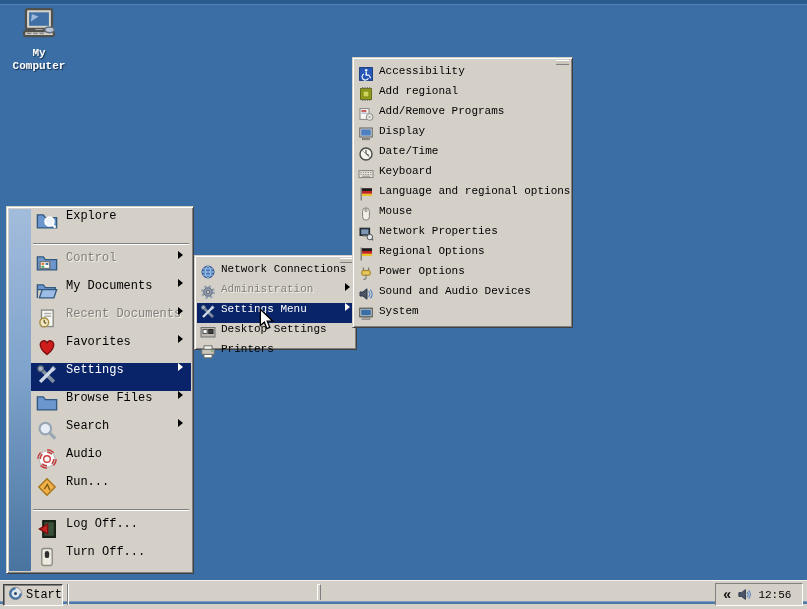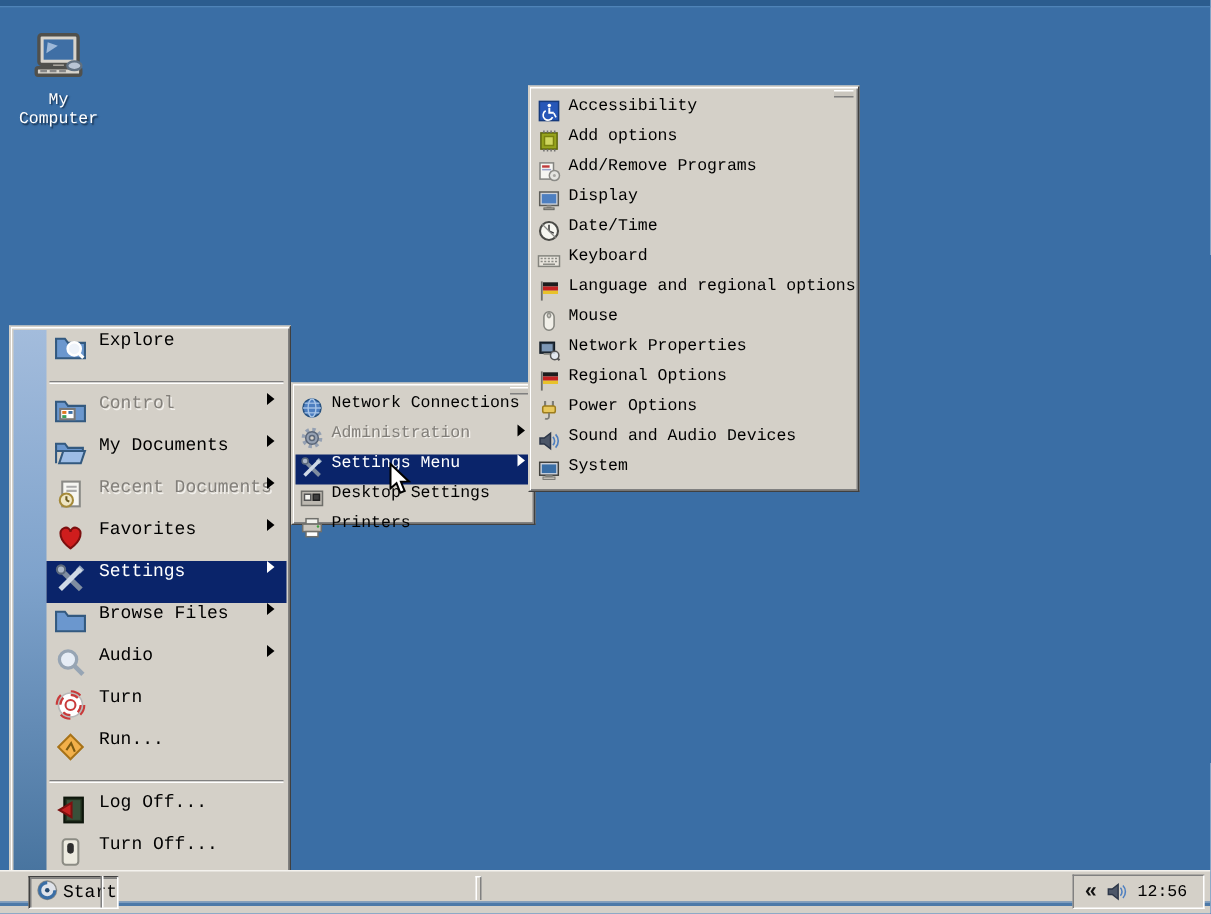--- a/index.html
+++ b/index.html
@@ -3,21 +3,21 @@
 <meta charset="utf-8">
 <style>
   * { margin:0; padding:0; box-sizing:border-box; }
   html,body { width:807px; height:609px; overflow:hidden; }
   body { font-family:"Liberation Mono","DejaVu Sans Mono",monospace; }
 
   .screen { position:relative; width:807px; height:609px; background:#3a6ea5; overflow:hidden; }
   .top-strip { position:absolute; left:0; top:0; width:807px; height:5px; background:#2b5c8e; border-bottom:1px solid #4e83b8; }
 
   
-  .desktop-icon { position:absolute; left:6px; top:20px; width:66px; text-align:center; cursor:default; }
+  .desktop-icon { position:absolute; left:6px; top:6px; width:66px; text-align:center; cursor:default;font-weight:bold; }
   .desktop-icon .dico svg { width:36px; height:36px; display:inline-block; }
   .desktop-icon .dlabel { color:#fff; font-size:11px; line-height:13px; text-shadow:1px 1px 1px #17304d; }
 
   
   .menu { position:absolute; background:#d4d0c8;
           border-top:1px solid #d4d0c8; border-left:1px solid #d4d0c8;
           border-right:1px solid #404040; border-bottom:1px solid #404040;
           box-shadow: inset 1px 1px 0 #ffffff, inset -1px -1px 0 #808080; }
   .menu .items { position:absolute; }
   .mi { position:relative; display:flex; align-items:flex-start; color:#000; cursor:default; }
@@ -25,21 +25,21 @@
   .mi .lbl { white-space:nowrap; }
   .mi .arr { position:absolute; width:0; height:0; border-top:4px solid transparent;
              border-bottom:4px solid transparent; border-left:5px solid #000; }
   .mi.sel { background:#0a246a; color:#fff; }
   .mi.sel .arr { border-left-color:#fff; }
   .mi.dis { color:#827f7a; text-shadow:1px 1px 0 #f2f0ec; }
   .sep { display:flex; align-items:center; }
   .sep .ln { width:100%; height:2px; border-top:1px solid #808080; border-bottom:1px solid #fff; }
 
   
-  #start-menu { left:6px; top:217px; width:188px; height:368px; }
+  #start-menu { left:6px; top:206px; width:188px; height:368px; }
   #start-menu .banner { position:absolute; left:2px; top:2px; width:22px; height:362px;
       background:linear-gradient(to bottom,#a3bcdc 0%,#7fa3cc 45%,#48749f 100%); overflow:hidden; }
   #start-menu .items { left:24px; top:2px; right:2px; }
   #start-menu .mi { height:28px; padding-left:4px; font-size:12px; }
   #start-menu .mi .ico { width:24px; height:24px; }
   #start-menu .mi .ico svg { width:22px; height:22px; }
   #start-menu .mi .lbl { margin-left:7px; }
   #start-menu .mi .arr { right:8px; }
   #start-menu .sep { height:14px; padding:0 2px; }
 
@@ -60,21 +60,21 @@
 
   
   .taskbar { position:absolute; left:0; top:580px; width:807px; height:29px; background:#d4d0c8;
              border-top:1px solid #f4f2ee; }
   .blue-line { position:absolute; left:0; top:20px; width:807px; height:3px; background:#4c79a8;
                border-top:1px solid #7d9cbe; }
   .start-btn { position:absolute; left:3px; top:3px; width:60px; height:22px; background:#d4d0c8;
       display:flex; align-items:center; padding-left:4px; gap:3px; font-family:inherit; font-size:12px;
       border-top:1px solid #404040; border-left:1px solid #404040;
       border-right:1px solid #ffffff; border-bottom:1px solid #ffffff;
-      box-shadow: inset 1px 1px 0 #808080; cursor:default; color:#000;margin-left:16px; }
+      box-shadow: inset 1px 1px 0 #808080; cursor:default; color:#000; }
   .start-btn svg { width:15px; height:15px; }
   .tb-sep { position:absolute; left:67px; top:3px; width:2px; height:21px;
             border-left:1px solid #808080; border-right:1px solid #fff; }
   .tb-grip { position:absolute; left:317px; top:3px; width:4px; height:16px; background:#d4d0c8;
              border-left:1px solid #fff; border-right:1px solid #808080; border-top:1px solid #fff; }
   .tray { position:absolute; right:4px; top:2px; height:23px; min-width:88px; background:#d4d0c8;
           border-top:1px solid #808080; border-left:1px solid #808080;
           border-right:1px solid #fff; border-bottom:1px solid #fff;
           display:flex; align-items:center; gap:6px; padding:0 5px 0 7px; z-index:3; }
   .tray .chev { font-size:14px; font-weight:bold; line-height:1; color:#111; cursor:default; }
@@ -188,32 +188,32 @@
           <span class="lbl">Browse Files</span>
           <span class="arr"></span>
         </div>
         <div class="mi">
           <span class="ico">
             <svg xmlns="http://www.w3.org/2000/svg" viewBox="0 0 16 16">
               <circle cx="6.8" cy="6.3" r="4.2" fill="#e6edf6" stroke="#97a5b4" stroke-width="1.6"></circle>
               <line x1="9.9" y1="9.4" x2="14" y2="13.5" stroke="#97a5b4" stroke-width="2.2"></line>
             </svg>
           </span>
-          <span class="lbl">Audio</span>
+          <span class="lbl">Search</span>
           <span class="arr"></span>
         </div>
         <div class="mi">
           <span class="ico">
             <svg xmlns="http://www.w3.org/2000/svg" viewBox="0 0 16 16">
               <circle cx="8" cy="8" r="5.8" fill="#fff" stroke="#c93a3a" stroke-width="2.8" stroke-dasharray="4.5 4.6"></circle>
               <circle cx="8" cy="8" r="5.8" fill="none" stroke="#b9b9b9" stroke-width="0.8"></circle>
               <circle cx="8" cy="8" r="2.4" fill="#fafafa" stroke="#c93a3a"></circle>
             </svg>
           </span>
-          <span class="lbl">Turn</span>
+          <span class="lbl">Audio</span>
         </div>
         <div class="mi">
           <span class="ico">
             <svg xmlns="http://www.w3.org/2000/svg" viewBox="0 0 16 16">
               <rect x="3.8" y="3.8" width="8.4" height="8.4" transform="rotate(45 8 8)" fill="#f2b04a" stroke="#a87318"></rect>
               <path d="M6 9.5l2.3-3.4 1.8 4.2" stroke="#7c5a10" fill="none"></path>
             </svg>
           </span>
           <span class="lbl">Run...</span>
         </div>
@@ -320,21 +320,21 @@
           <span class="lbl">Accessibility</span>
         </div>
         <div class="mi">
           <span class="ico">
             <svg xmlns="http://www.w3.org/2000/svg" viewBox="0 0 16 16">
               <rect x="2.6" y="2.6" width="10.8" height="10.8" fill="#97a41e" stroke="#5d660e"></rect>
               <rect x="5" y="5" width="6" height="6" fill="#cfd65e" stroke="#7a820f"></rect>
               <path d="M4.6 1v1.6M7 1v1.6M9.4 1v1.6M11.8 1v1.6M4.6 13.4V15M7 13.4V15M9.4 13.4V15M11.8 13.4V15" stroke="#707070"></path>
             </svg>
           </span>
-          <span class="lbl">Add options</span>
+          <span class="lbl">Add regional</span>
         </div>
         <div class="mi">
           <span class="ico">
             <svg xmlns="http://www.w3.org/2000/svg" viewBox="0 0 16 16">
               <rect x="2" y="2.6" width="9" height="10.8" fill="#f6f6f2" stroke="#848480"></rect>
               <rect x="3.4" y="4.2" width="5" height="1.6" fill="#c03a3a"></rect>
               <rect x="3.4" y="6.6" width="6" height="1" fill="#9aa0c6"></rect>
               <circle cx="11.6" cy="11" r="3.4" fill="#e4e4e0" stroke="#8a8a86"></circle>
               <circle cx="11.6" cy="11" r="1" fill="#a8a8a4"></circle>
             </svg>

